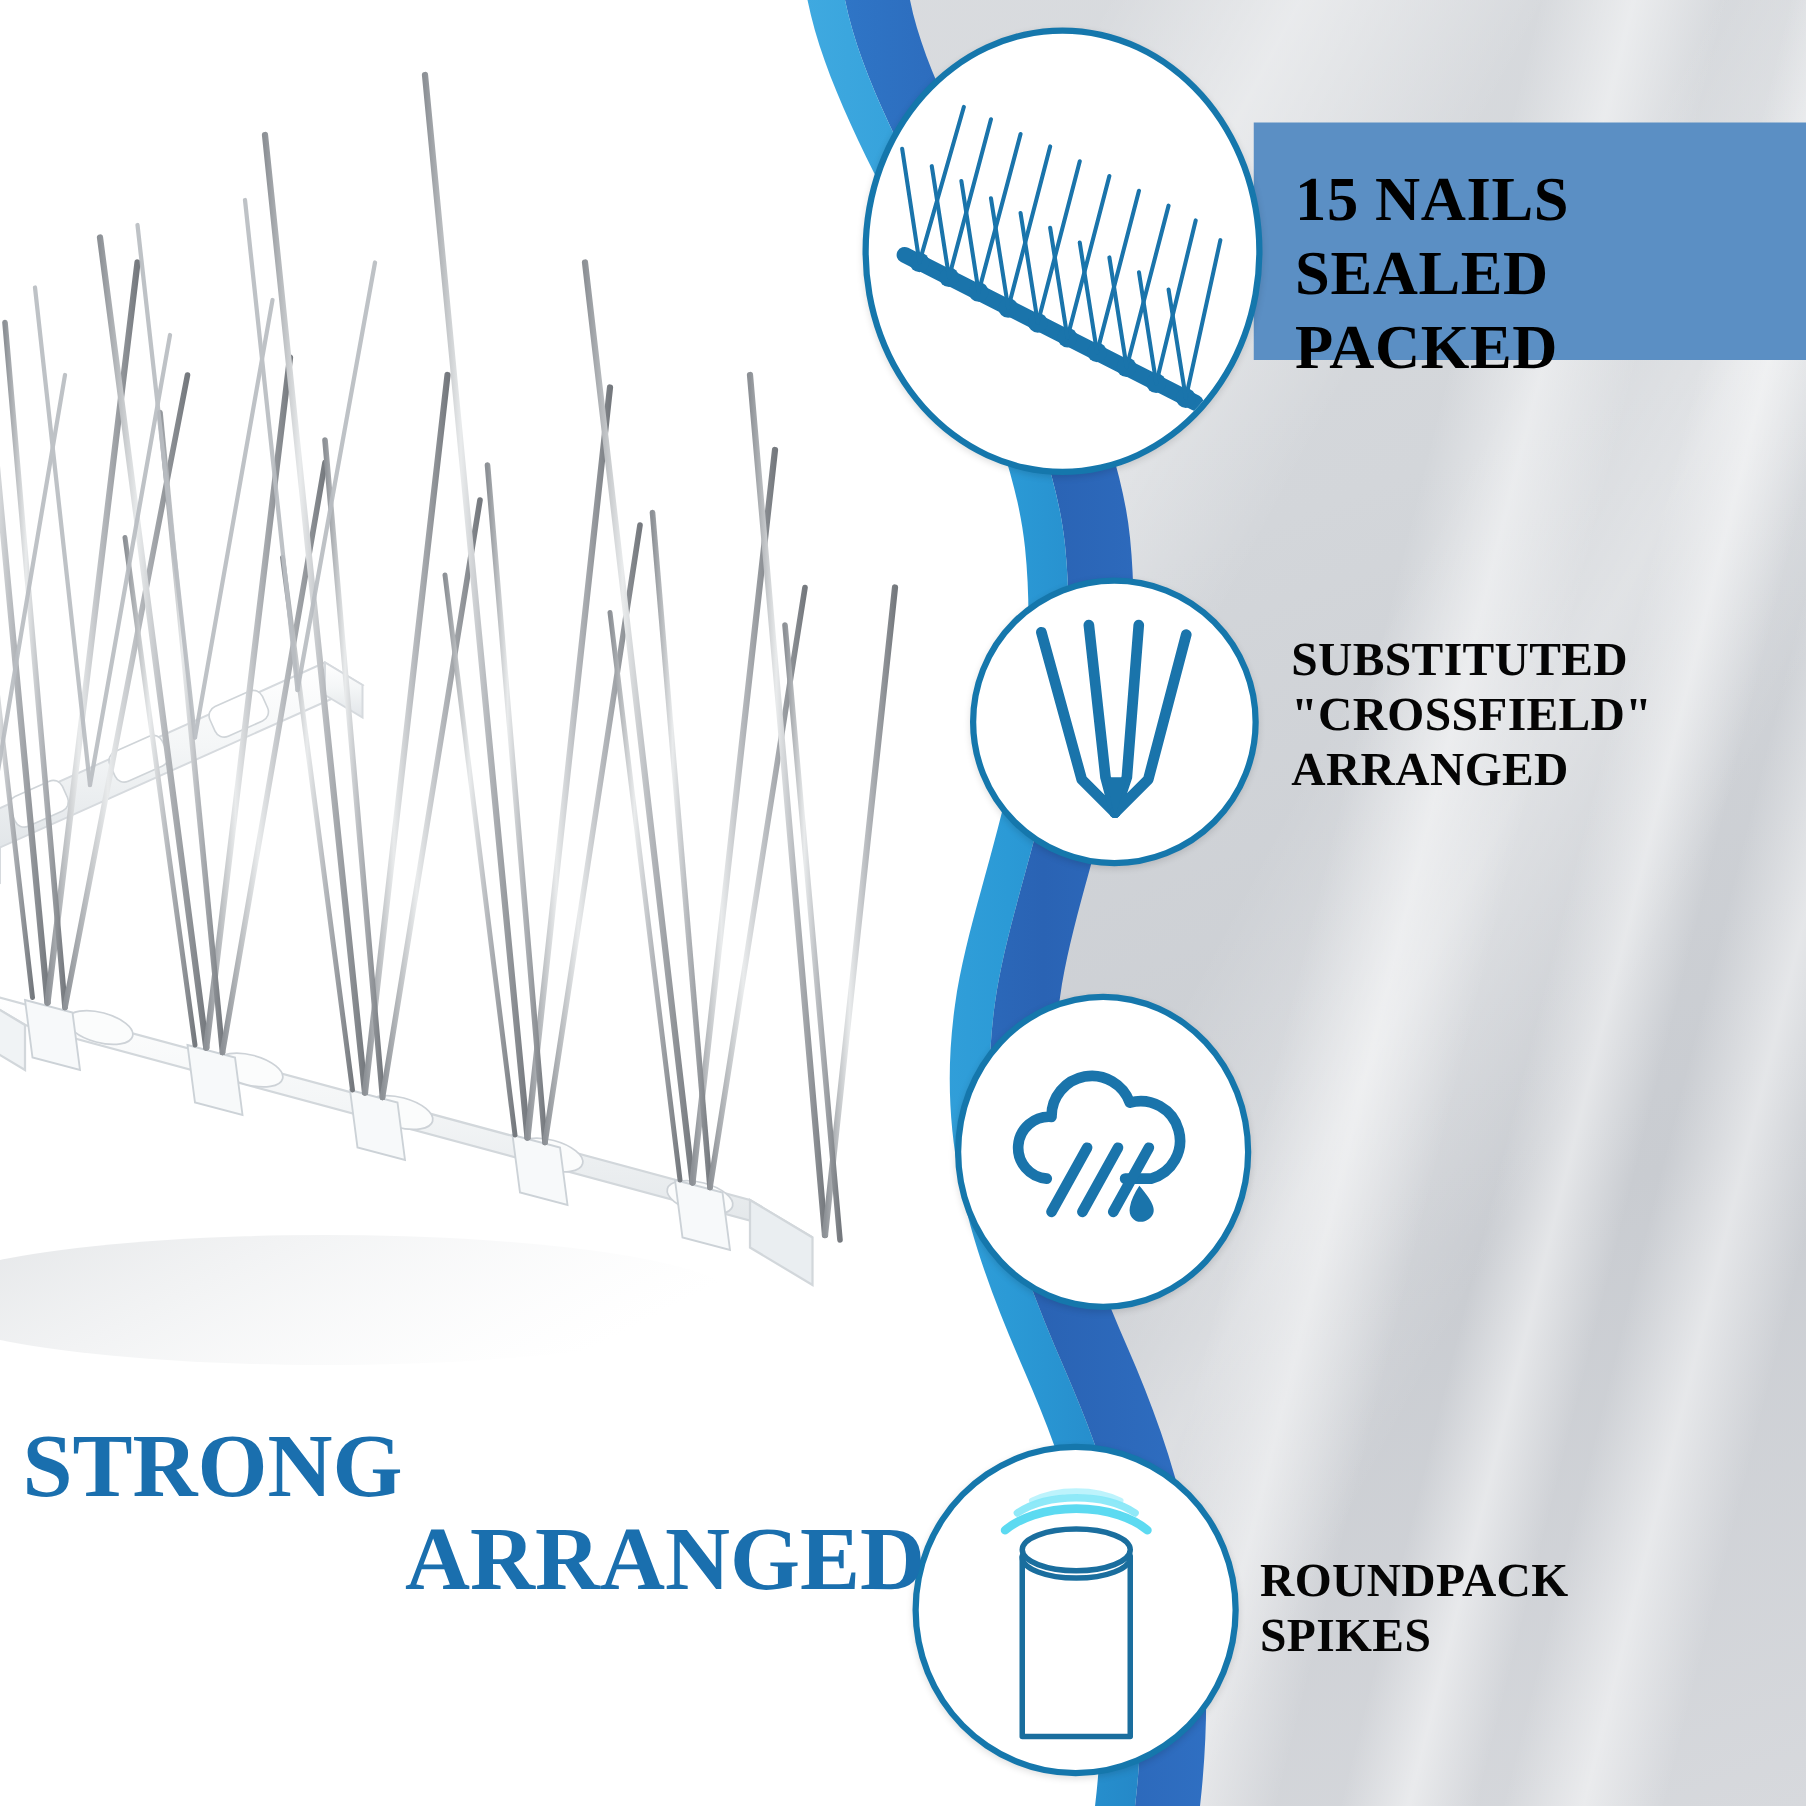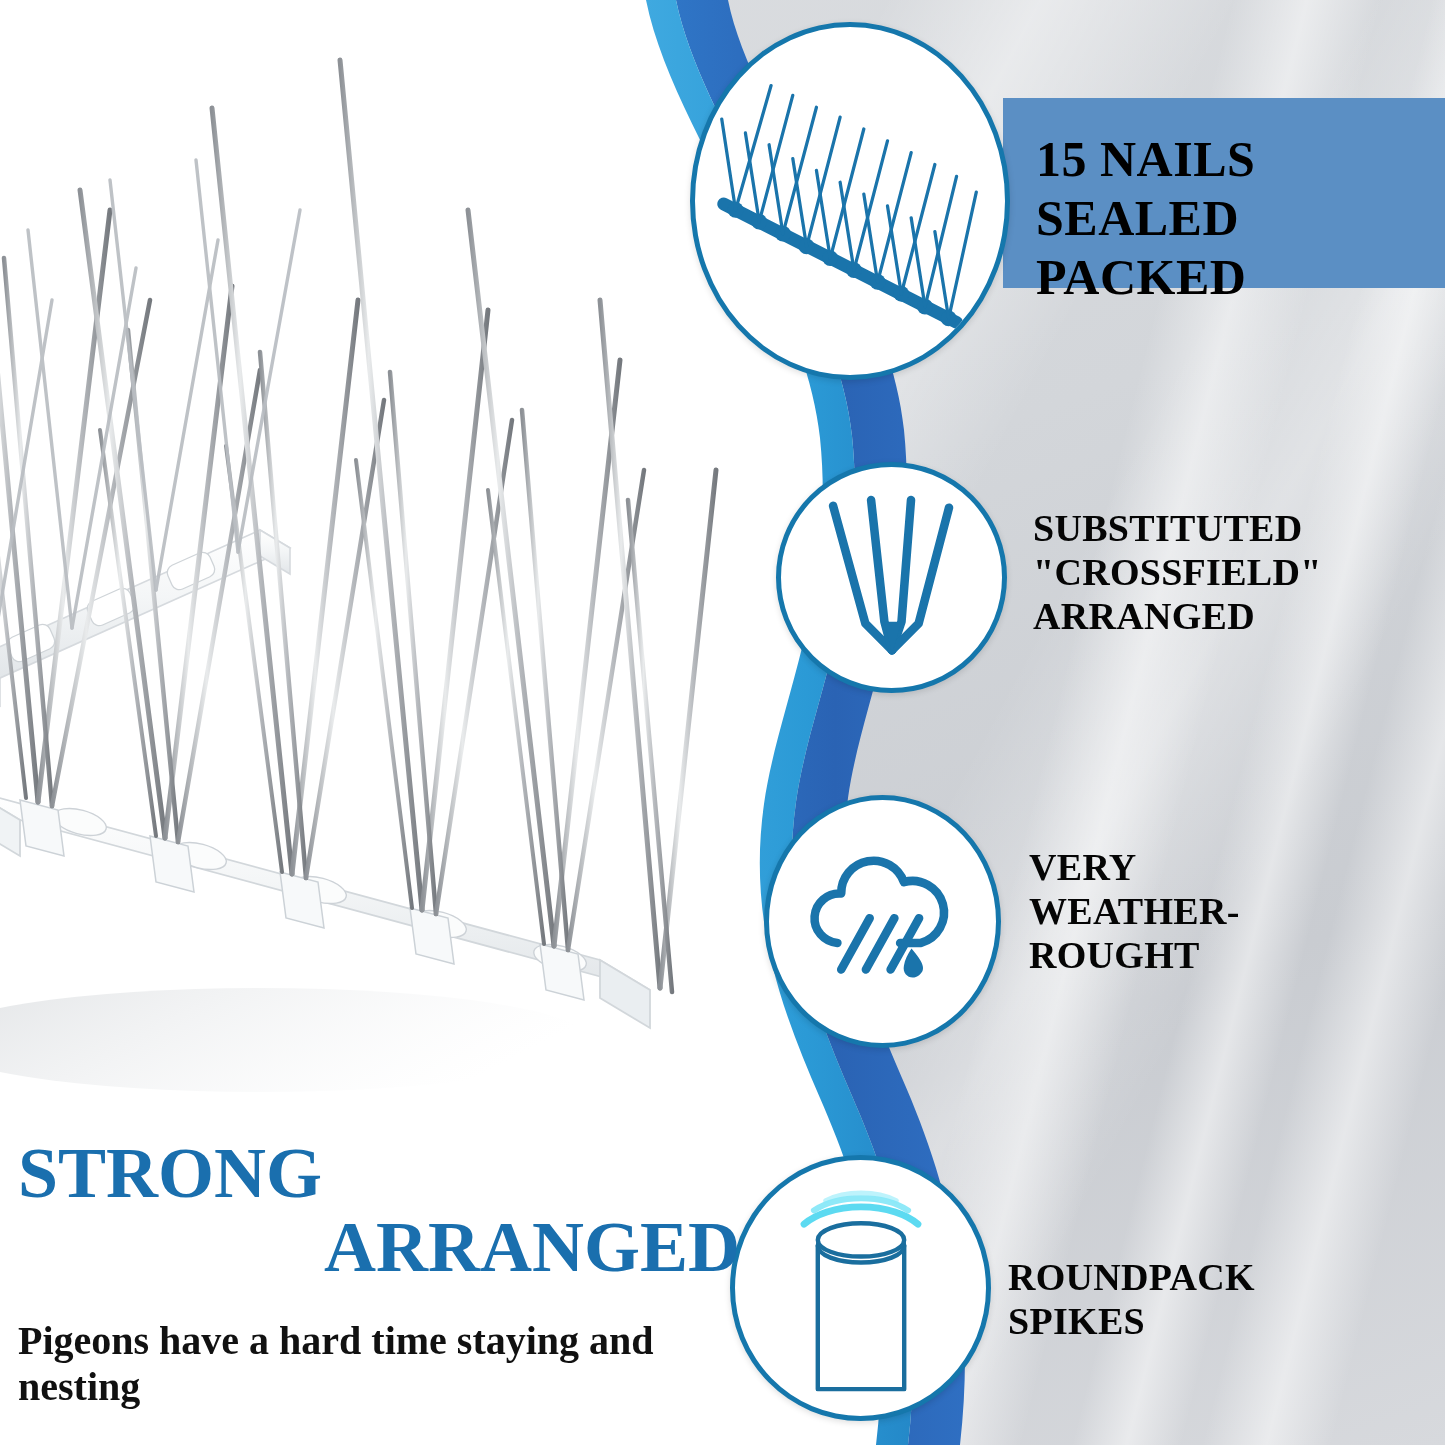--- a/index.html
+++ b/index.html
@@ -94,21 +94,21 @@
     position: absolute;
     color: #050505;
     font-weight: bold;
     font-size: 38px;
     line-height: 1.16;
     letter-spacing: 0.3px;
     white-space: pre-line;
   }
   #feat-text-2 { left: 1033px; top: 506px;  width: 400px; }
   #feat-text-3 { left: 1029px; top: 845px;  width: 400px; }
-  #feat-text-4 { left: 1008px; top: 1243px; width: 420px; margin-top: 12px; }
+  #feat-text-4 { left: 1008px; top: 1243px; width: 420px; }
 
   
   #headline {
     position: absolute;
     left: 18px; top: 1136px;
     width: 740px;
     color: #1a6fae;
     font-weight: bold;
     font-size: 72px;
     line-height: 1.03;
@@ -355,25 +355,21 @@
         <path d="M66,72 L66,218 L154,218 L154,72 Z" stroke-linejoin="round"></path>
         <ellipse cx="110" cy="72" rx="44" ry="17"></ellipse>
         <ellipse cx="110" cy="66" rx="44" ry="17" fill="#ffffff"></ellipse>
       </g>
     </svg>
   </div>
 
   <div class="feat-text" id="feat-text-2">SUBSTITUTED
 "CROSSFIELD"
 ARRANGED</div>
-  <div class="feat-text" id="feat-text-3">VERY
-WEATHER-
-ROUGHT</div>
   <div class="feat-text" id="feat-text-4">ROUNDPACK
 SPIKES</div>
 
   <div id="headline">
     <span id="headline-line-1">STRONG</span>
     <span id="headline-line-2">ARRANGED</span>
   </div>
-  <div id="subhead">Pigeons have a hard time staying and nesting</div>
 
 </div>
 
 </body></html>

